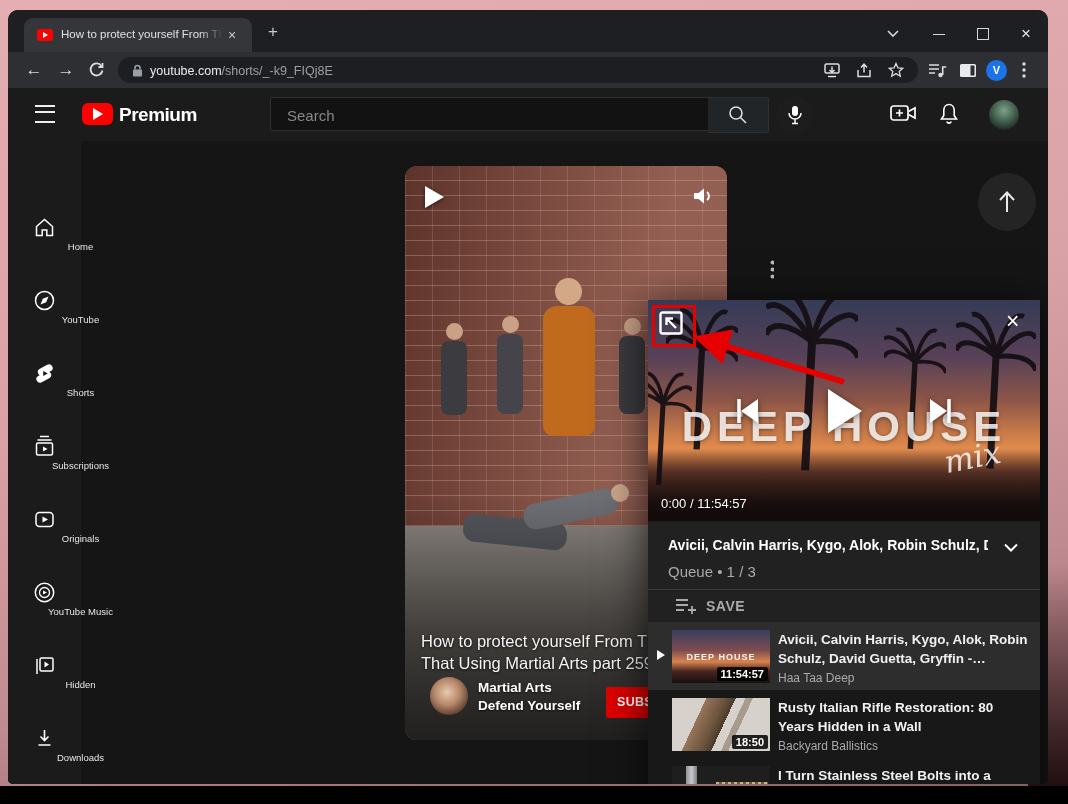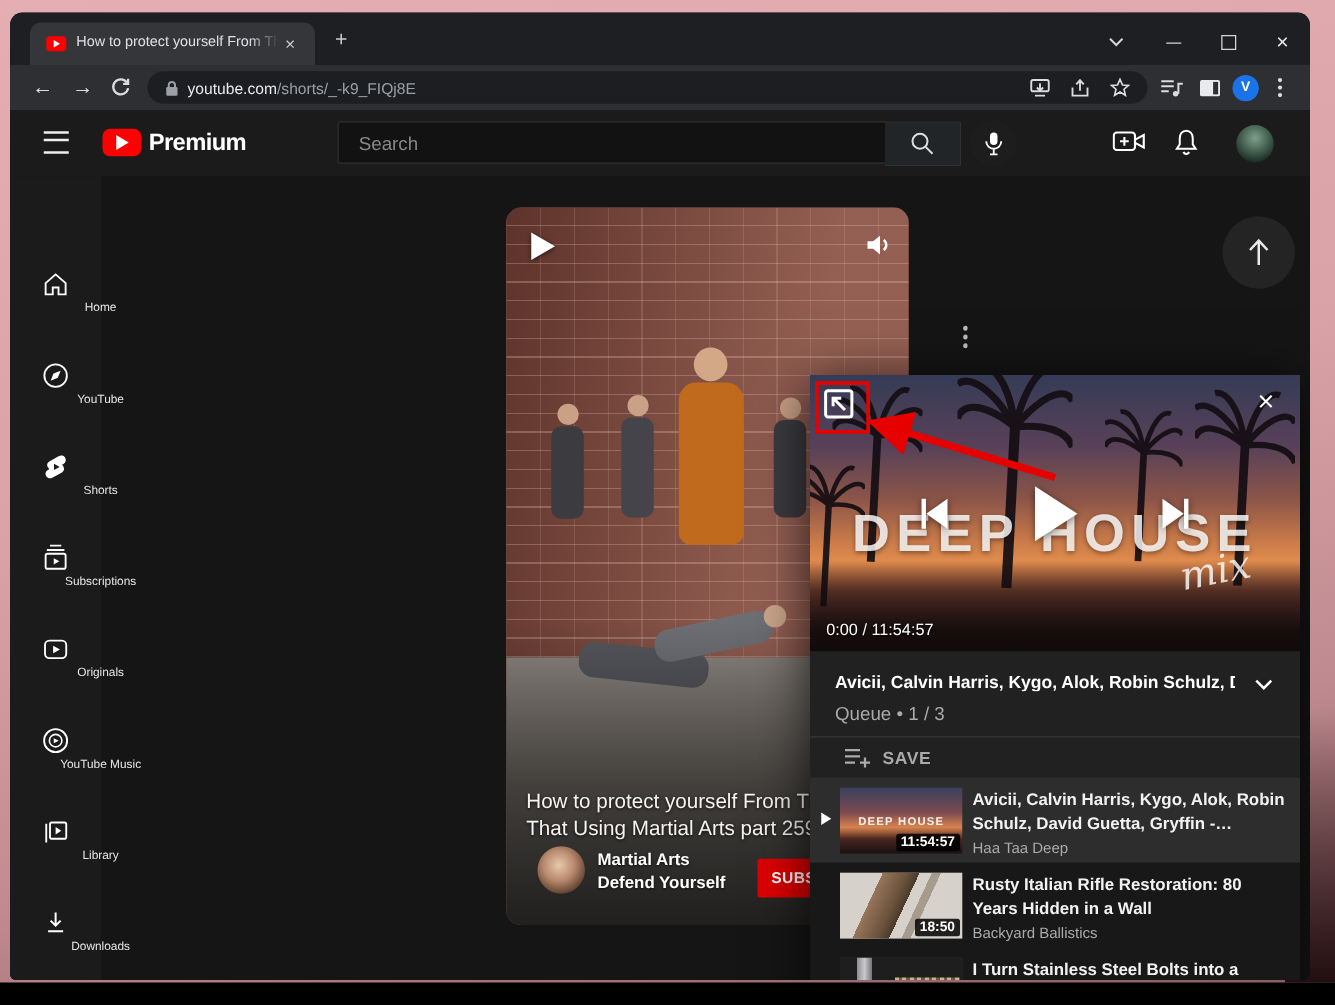--- a/index.html
+++ b/index.html
@@ -320,21 +320,21 @@
             <path d="M9.5,8.5 l5.5,3 -5.5,3 Z" fill="#fff"></path>
             </svg>
           <div class="sb-label">Originals</div>
         </div>
         <div class="sb-item" style="top:502px">
           <svg class="sb-icon" width="23" height="23">
             <path d="M4,5 V20" stroke="#fff" stroke-width="1.5"></path>
             <rect x="7" y="4" width="13" height="13" rx="1.5" stroke="#fff" stroke-width="1.5" fill="none"></rect>
             <path d="M11.5,7.5 l4.5,3 -4.5,3 Z" fill="#fff"></path>
             </svg>
-          <div class="sb-label">Library</div>
+          <div class="sb-label">Hidden</div>
         </div>
         <div class="sb-item" style="top:575px">
           <svg class="sb-icon" width="23" height="23">
             <path d="M11.5,3 V13 M7.5,9.5 L11.5,13.5 L15.5,9.5 M5.5,18 h12" stroke="#fff" stroke-width="1.6" fill="none"></path>
             </svg>
           <div class="sb-label">Downloads</div>
         </div>
       </div>
 
       <div id="scrolltop" class="abs">

